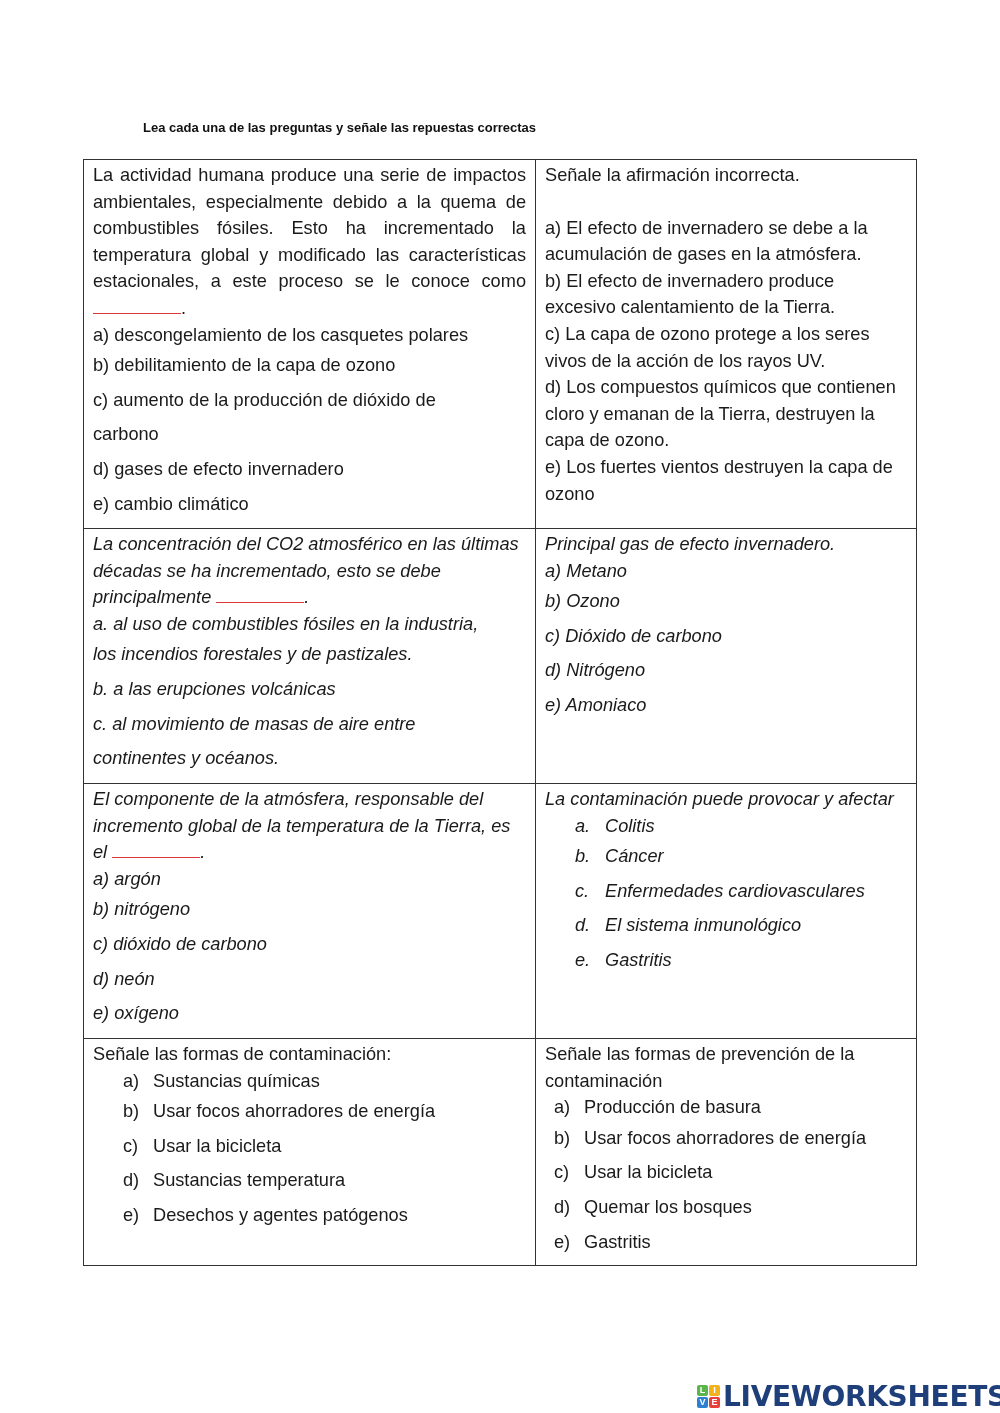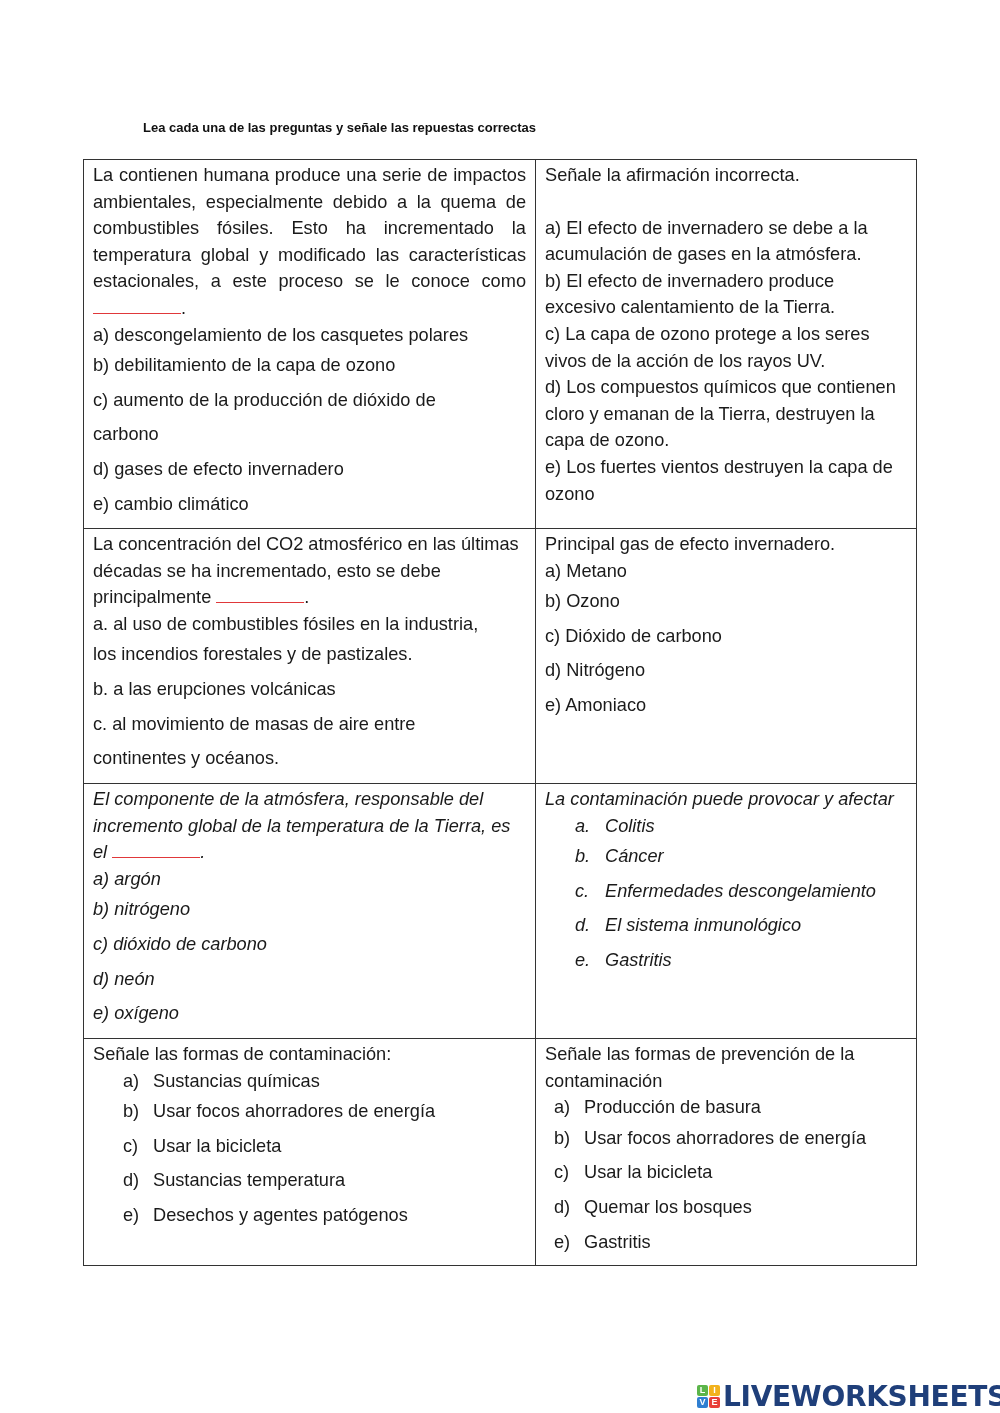--- a/index.html
+++ b/index.html
@@ -4,21 +4,21 @@
 <style>
   html, body { margin:0; padding:0; background:#ffffff; }
   body { width:1000px; height:1413px; position:relative; overflow:hidden;
          font-family:"Liberation Sans", sans-serif; color:#1a1a1a; }
   .title { position:absolute; left:143px; top:120px; font-size:13px; font-weight:bold; color:#111; white-space:nowrap; }
   table.ws { position:absolute; left:83px; top:159px; width:833px; border-collapse:collapse; table-layout:fixed; }
   table.ws td { border:1.3px solid #333; vertical-align:top; padding:2px 9px 0 9px; font-size:18.2px; line-height:26.6px; }
   table.ws col.c1 { width:452px; }
   table.ws col.c2 { width:381px; }
   tr.r1 td { height:366px; }
-  tr.r2 td { height:252px; }
+  tr.r2 td { height:252px;font-style:italic; }
   tr.r3 td { height:252px;font-style:italic; }
   tr.r4 td { height:224px; }
   .just { text-align:justify; text-align-last:left; }
   .blank { display:inline-block; width:88px; border-bottom:1.5px solid #e0383a; height:18px; vertical-align:baseline; }
   .opt { display:block; }
   .opt.tall { line-height:34.6px; }
   .ind { display:flex; }
   .ind .l { display:inline-block; width:30px; }
   .ind1 { padding-left:30px; }
   .ind2 { padding-left:9px; }
@@ -34,21 +34,21 @@
 <div class="title">Lea cada una de las preguntas y señale las repuestas correctas</div>
 
 <table class="ws">
   <colgroup>
       <col class="c1">
       <col class="c2">
     </colgroup>
   <tbody>
       <tr class="r1">
     <td>
-      <div class="just"><span>La contienen humana produce una serie de impactos ambientales, especialmente debido a la quema de combustibles fósiles. Esto ha incrementado la temperatura global y modificado las características estacionales, a este proceso se le conoce como</span> <span class="blank"></span><span>.</span></div>
+      <div class="just"><span>La actividad humana produce una serie de impactos ambientales, especialmente debido a la quema de combustibles fósiles. Esto ha incrementado la temperatura global y modificado las características estacionales, a este proceso se le conoce como</span> <span class="blank"></span><span>.</span></div>
       <span class="opt">a) descongelamiento de los casquetes polares</span>
       <span class="opt tall">b) debilitamiento de la capa de ozono</span>
       <span class="opt tall">c) aumento de la producción de dióxido de</span>
       <span class="opt tall">carbono</span>
       <span class="opt tall">d) gases de efecto invernadero</span>
       <span class="opt tall">e) cambio climático</span>
     </td>
     <td>
       <span class="opt">Señale la afirmación incorrecta.</span>
       <div class="spacer"></div>
@@ -91,21 +91,21 @@
       <div class="ind ind1 opt">
             <span class="l">a.</span>
             <span>Colitis</span>
           </div>
       <div class="ind ind1 opt tall">
             <span class="l">b.</span>
             <span>Cáncer</span>
           </div>
       <div class="ind ind1 opt tall">
             <span class="l">c.</span>
-            <span>Enfermedades descongelamiento</span>
+            <span>Enfermedades cardiovasculares</span>
           </div>
       <div class="ind ind1 opt tall">
             <span class="l">d.</span>
             <span>El sistema inmunológico</span>
           </div>
       <div class="ind ind1 opt tall">
             <span class="l">e.</span>
             <span>Gastritis</span>
           </div>
     </td>

